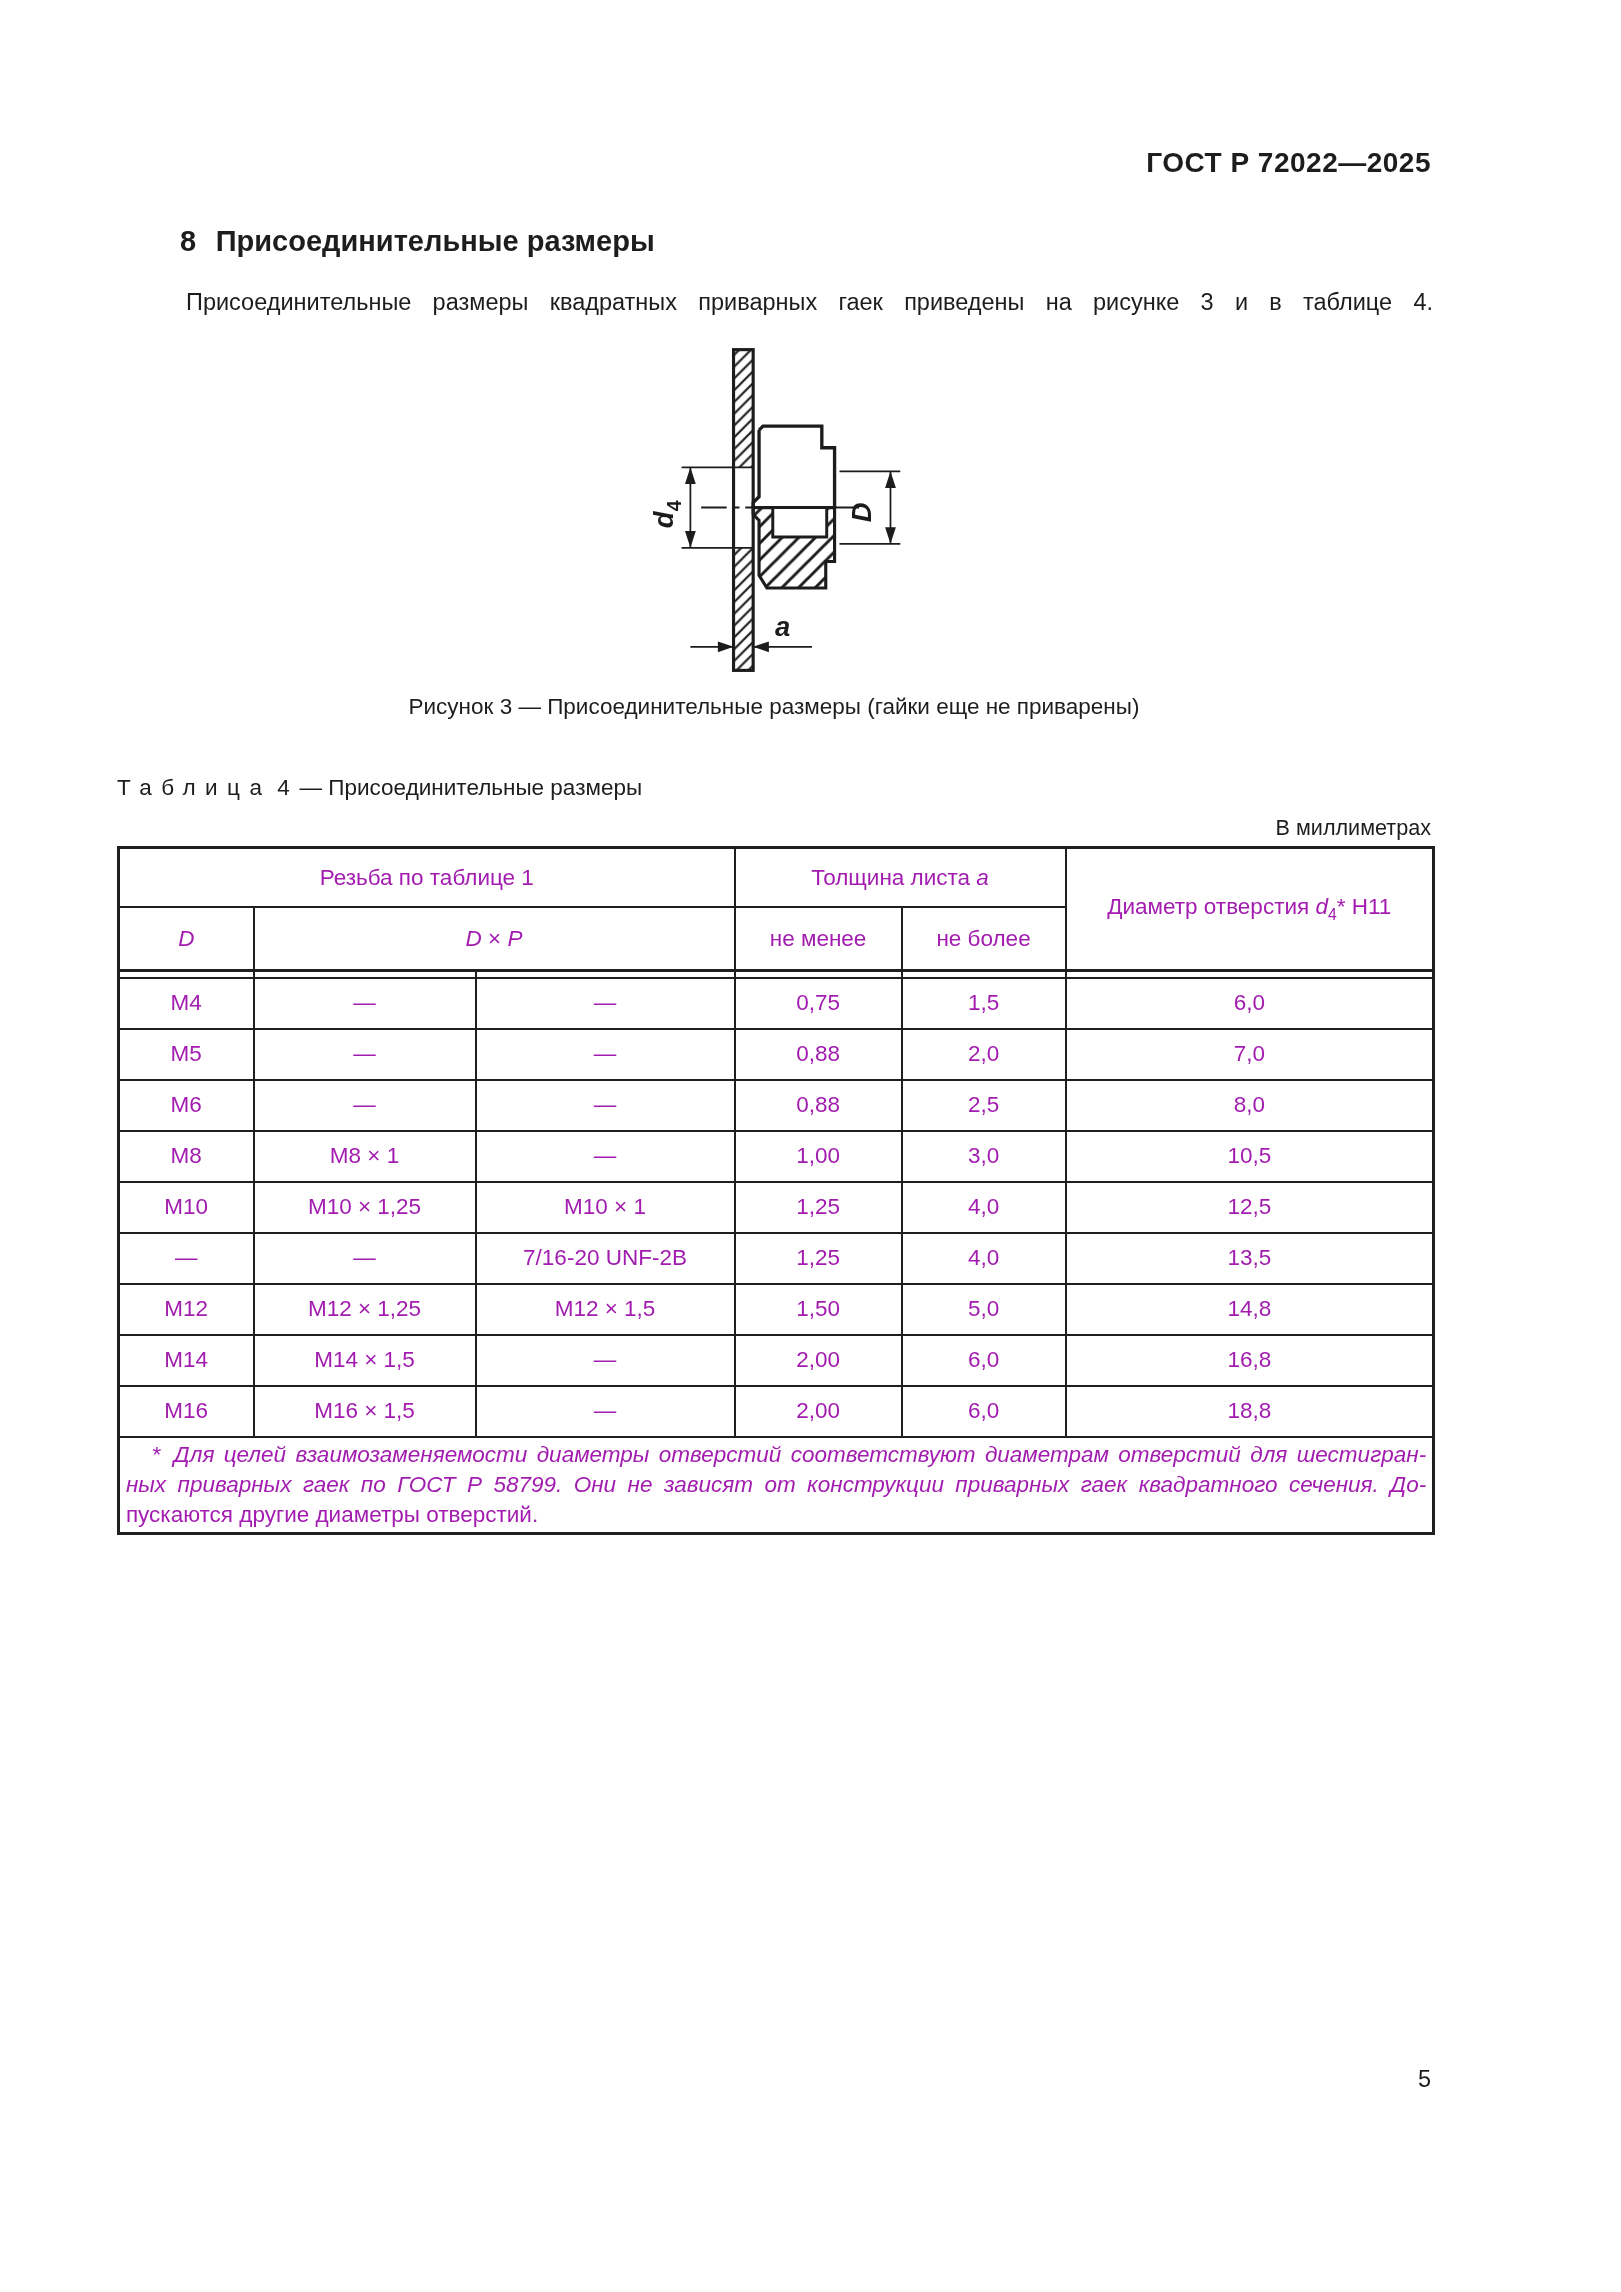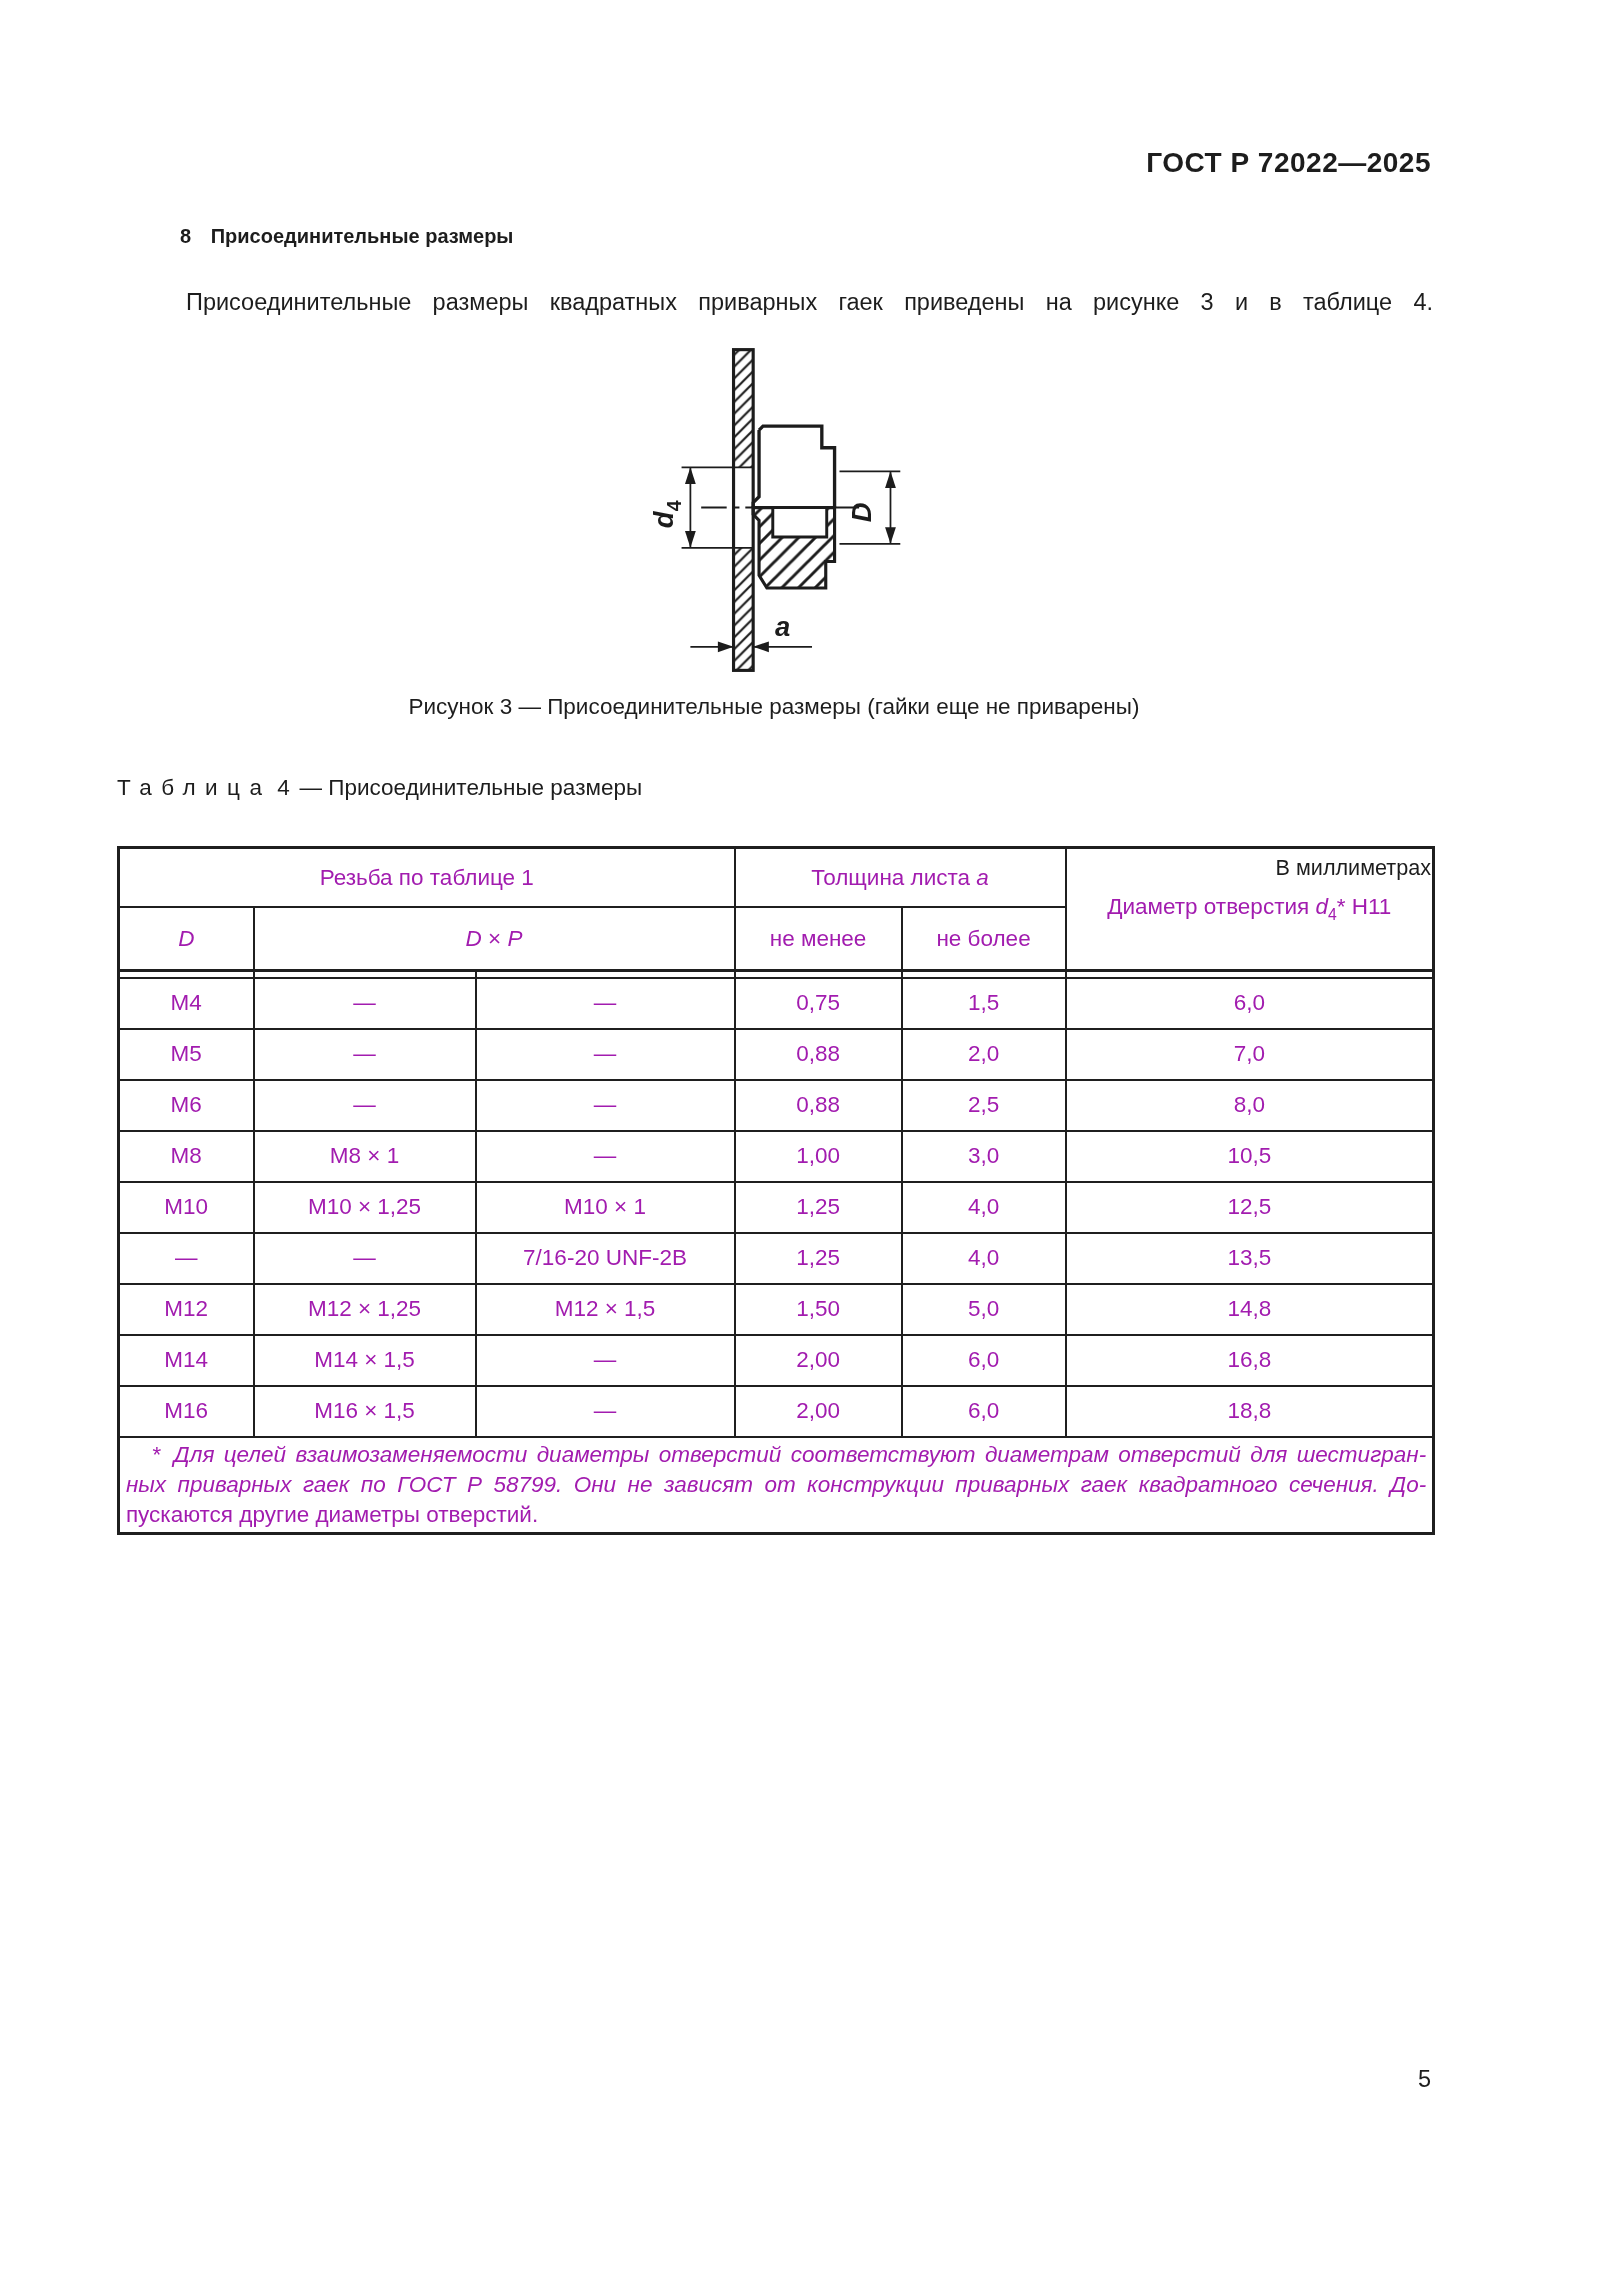--- a/index.html
+++ b/index.html
@@ -11,42 +11,42 @@
     color:#1d1d1d;
     margin:0 auto;
     overflow:hidden;
   }
   .doc-code{
     position:absolute;top:147px;left:117px;width:1314px;
     text-align:right;font-size:28px;font-weight:bold;letter-spacing:0.5px;
   }
   .section-heading{
     position:absolute;top:225px;left:180px;margin:0;
-    font-size:20px;font-weight:bold;
+    font-size:29px;font-weight:bold;
   }
   .section-heading .num{margin-right:19.6px;}
   .lead{
     position:absolute;top:287px;left:186px;width:1247px;margin:0;
     font-size:23.5px;line-height:30px;
     text-align:justify;text-align-last:justify;
   }
   .figure-wrap{position:absolute;top:328px;left:608px;width:461px;height:365px;}
   .figure-caption{
     position:absolute;top:694px;left:117px;width:1314px;
     text-align:center;font-size:22.5px;
   }
   .table-caption{
     position:absolute;top:775px;left:117px;width:1314px;
     font-size:22.5px;
   }
   .table-caption .spaced{letter-spacing:.42em;}
   .table-caption .tnum{margin:0 9.8px 0 5.9px;}
   .units-note{
     position:absolute;top:815px;left:117px;width:1314px;
-    text-align:right;font-size:21.6px;margin-top:40px;
+    text-align:right;font-size:21.6px;
   }
   table.dims{
     position:absolute;top:846px;left:117px;
     width:1314px;table-layout:fixed;
     border-collapse:collapse;
     border:3.9px solid #1f1f1f;
     font-size:22.5px;color:#a21caf;
   }
   table.dims th,table.dims td{
     border:2px solid #1f1f1f;

